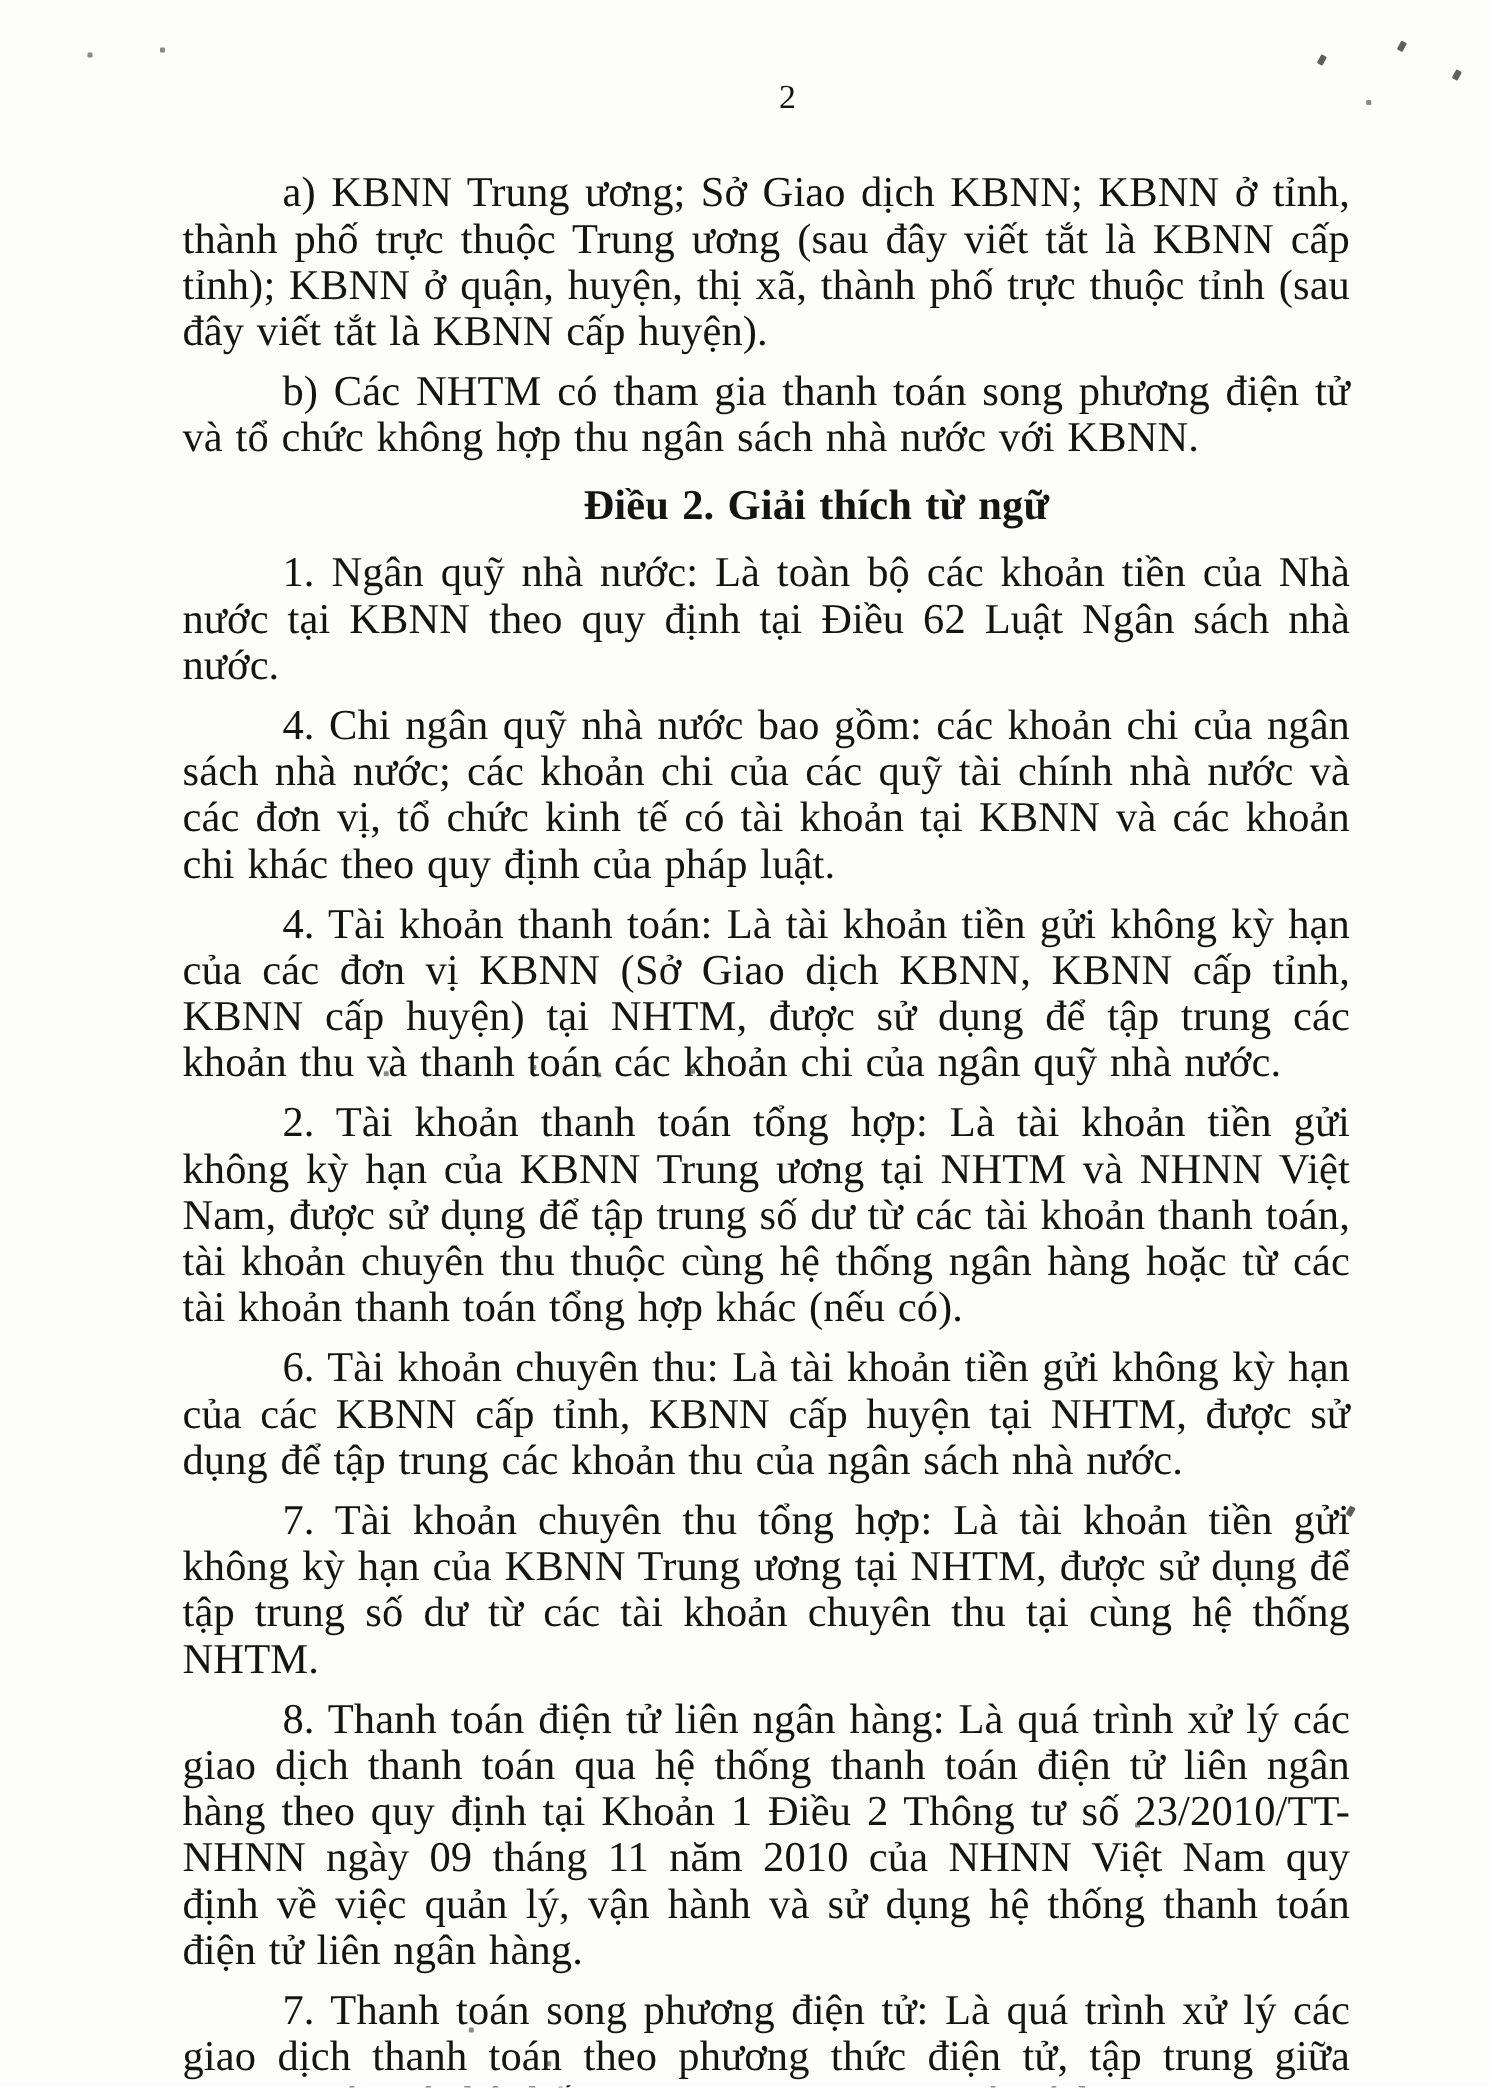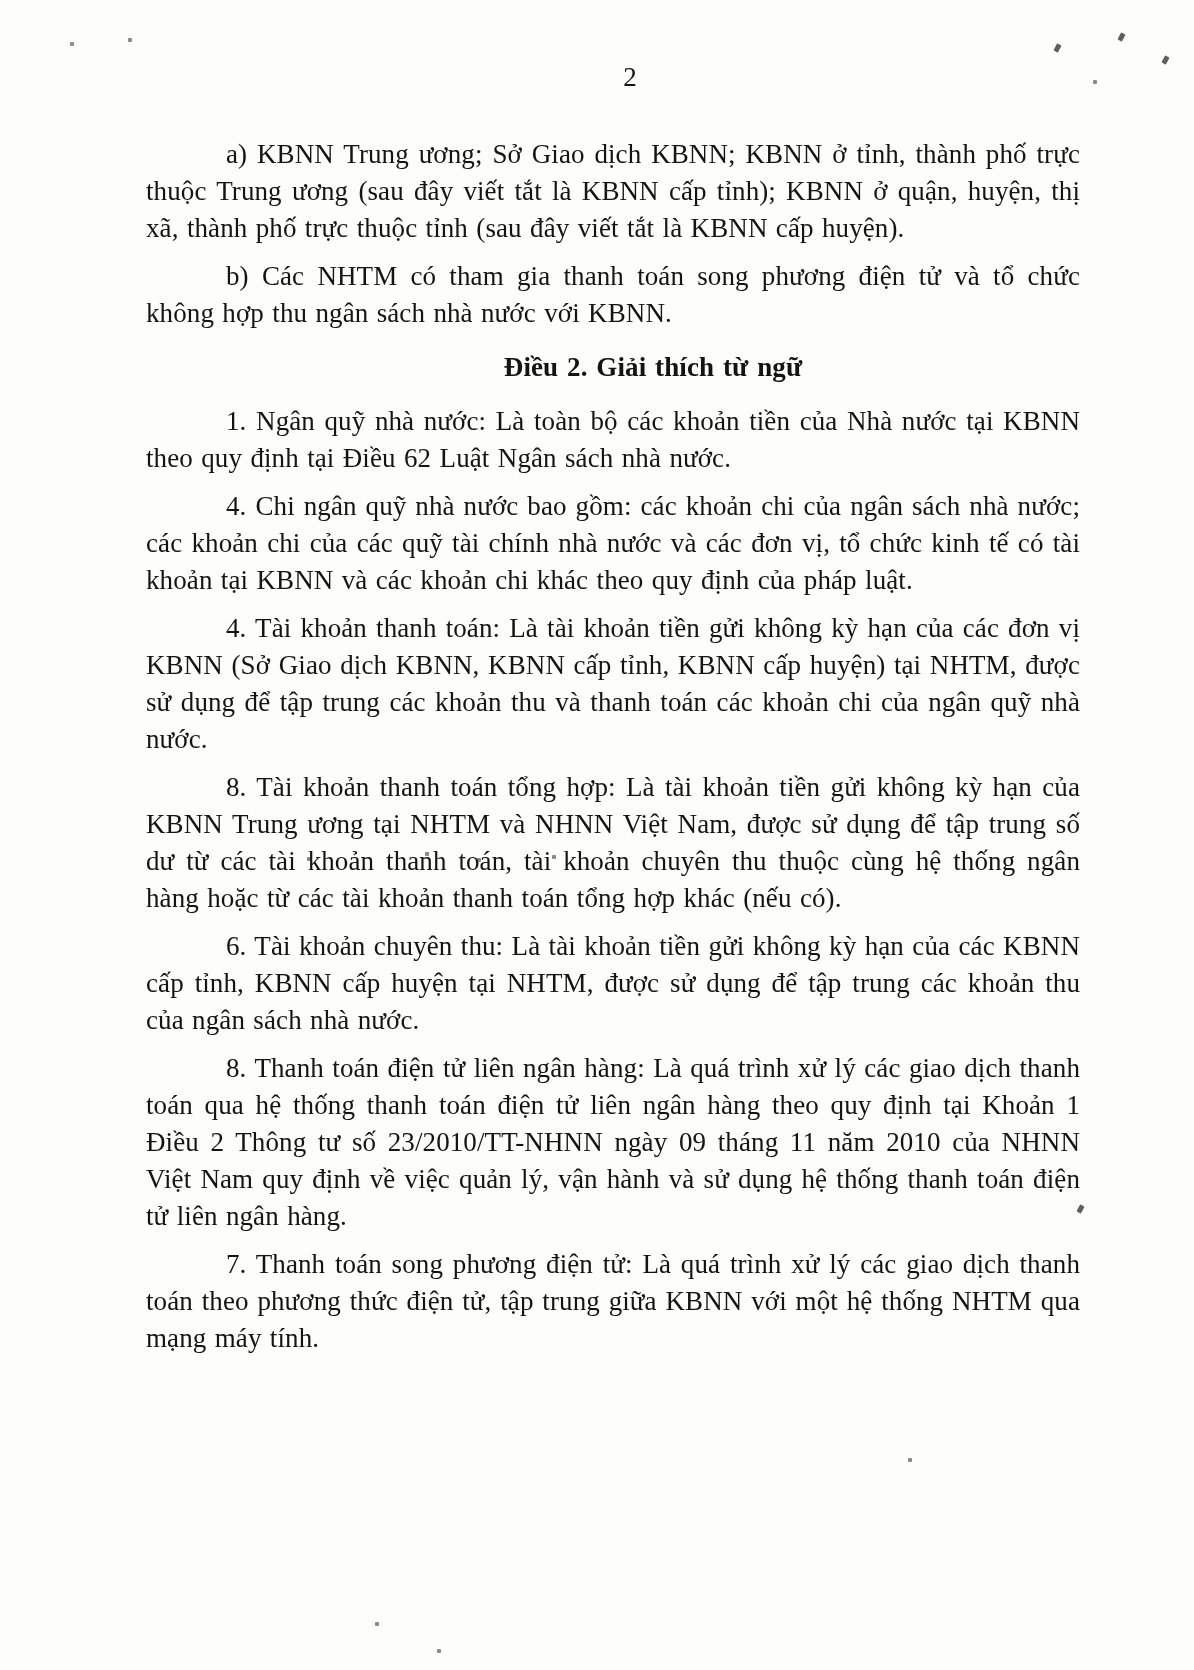--- a/index.html
+++ b/index.html
@@ -22,21 +22,21 @@
   }
   .page-number {
     text-align: center;
     padding-left: 34px;
     font-size: 27px;
     line-height: 34px;
     margin: 0 0 42px 0;
   }
   p.para {
     margin: 11px 0;
-    font-size: 27px;
+    font-size: 34px;
     line-height: 37px;
     text-align: justify;
     text-indent: 80px;
     letter-spacing: 0.1px;
     word-spacing: 1.5px;
   }
   p.heading {
     font-weight: bold;
     text-align: center;
     margin-top: 17px;
@@ -67,24 +67,25 @@
 
     <p class="para heading">Điều 2. Giải thích từ ngữ</p>
 
     <p class="para">1. Ngân quỹ nhà nước: Là toàn bộ các khoản tiền của Nhà nước tại KBNN theo quy định tại Điều 62 Luật Ngân sách nhà nước.</p>
 
 
     <p class="para">4. Chi ngân quỹ nhà nước bao gồm: các khoản chi của ngân sách nhà nước; các khoản chi của các quỹ tài chính nhà nước và các đơn vị, tổ chức kinh tế có tài khoản tại KBNN và các khoản chi khác theo quy định của pháp luật.</p>
 
     <p class="para">4. Tài khoản thanh toán: Là tài khoản tiền gửi không kỳ hạn của các đơn vị KBNN (Sở Giao dịch KBNN, KBNN cấp tỉnh, KBNN cấp huyện) tại NHTM, được sử dụng để tập trung các khoản thu và thanh toán các khoản chi của ngân quỹ nhà nước.</p>
 
-    <p class="para">8. Tài khoản thanh toán tổng hợp: Là tài khoản tiền gửi không kỳ hạn của KBNN Trung ương tại NHTM và NHNN Việt Nam, được sử dụng để tập trung số dư từ các tài khoản thanh toán, tài khoản chuyên thu thuộc cùng hệ thống ngân hàng hoặc từ các tài khoản thanh toán tổng hợp khác (nếu có).</p>
+    <p class="para">2. Tài khoản thanh toán tổng hợp: Là tài khoản tiền gửi không kỳ hạn của KBNN Trung ương tại NHTM và NHNN Việt Nam, được sử dụng để tập trung số dư từ các tài khoản thanh toán, tài khoản chuyên thu thuộc cùng hệ thống ngân hàng hoặc từ các tài khoản thanh toán tổng hợp khác (nếu có).</p>
 
     <p class="para">6. Tài khoản chuyên thu: Là tài khoản tiền gửi không kỳ hạn của các KBNN cấp tỉnh, KBNN cấp huyện tại NHTM, được sử dụng để tập trung các khoản thu của ngân sách nhà nước.</p>
 
+    <p class="para">7. Tài khoản chuyên thu tổng hợp: Là tài khoản tiền gửi không kỳ hạn của KBNN Trung ương tại NHTM, được sử dụng để tập trung số dư từ các tài khoản chuyên thu tại cùng hệ thống NHTM.</p>
 
     <p class="para">8. Thanh toán điện tử liên ngân hàng: Là quá trình xử lý các giao dịch thanh toán qua hệ thống thanh toán điện tử liên ngân hàng theo quy định tại Khoản 1 Điều 2 Thông tư số 23/2010/TT-NHNN ngày 09 tháng 11 năm 2010 của NHNN Việt Nam quy định về việc quản lý, vận hành và sử dụng hệ thống thanh toán điện tử liên ngân hàng.</p>
 
     <p class="para">7. Thanh toán song phương điện tử: Là quá trình xử lý các giao dịch thanh toán theo phương thức điện tử, tập trung giữa KBNN với một hệ thống NHTM qua mạng máy tính.</p>
   </div>
 
   <div>
     <div class="speck dot" style="left:70px;  top:42px;"></div>
     <div class="speck dot" style="left:128px; top:38px;"></div>
     <div class="speck tick" style="left:1055px;top:44px;"></div>

